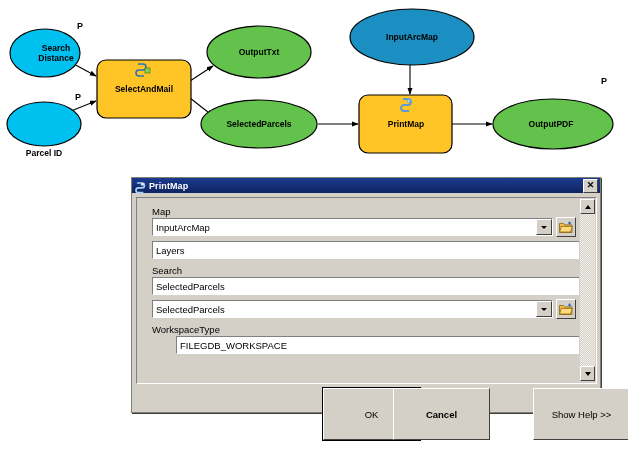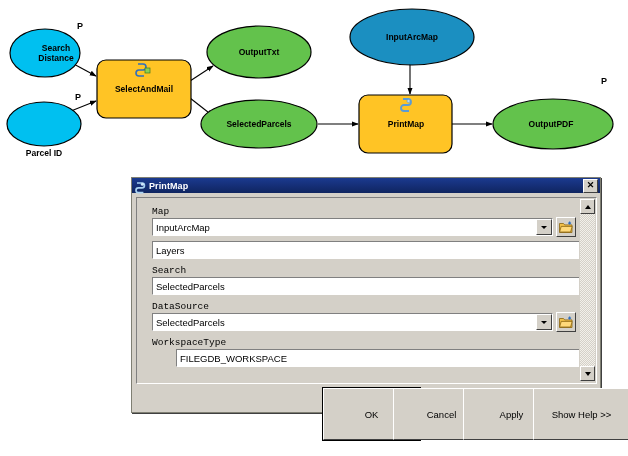--- a/index.html
+++ b/index.html
@@ -31,21 +31,21 @@
   .tb-btn{width:13px;height:12px;background:#d4d0c8;
     border:1px solid;border-color:#fff #404040 #404040 #fff;
     display:flex;align-items:center;justify-content:center;
     font-size:9px;line-height:9px;font-weight:bold;color:#000;
     font-family:"Liberation Sans",sans-serif;}
 
   #body-area{position:absolute;left:4px;top:19px;width:459px;height:185px;
     background:#d4d0c8;border:1px solid;border-color:#808080 #fff #fff #808080;}
   #fields{position:absolute;left:1px;top:1px;width:441px;height:182px;overflow:hidden;}
   .fieldgroup{margin:0 0 0 14px;padding-top:7px;width:424px;}
-  .flabel{font-size:9.5px;color:#000;font-family:Liberation Mono, monospace;
+  .flabel{font-size:9.5px;color:#000;font-family:Liberation Sans, sans-serif;
     line-height:12px;margin-bottom:1px;}
   .frow{display:flex;align-items:center;height:16px;}
   .ctl{height:16px;border:1px solid;border-color:#808080 #fff #fff #808080;
     background:#fff;display:flex;align-items:center;flex:1 1 auto;min-width:0;}
   .ctl .val{font-size:9.5px;color:#000;padding-left:3px;
     font-family:"Liberation Sans",sans-serif;white-space:nowrap;overflow:hidden;
     text-overflow:clip;flex:1 1 auto;}
   .ddbtn{width:14px;height:14px;flex:0 0 auto;margin-right:0;
     background:#d4d0c8;border:1px solid;border-color:#fff #404040 #404040 #fff;
     display:flex;align-items:center;justify-content:center;}
@@ -186,21 +186,20 @@
         <div class="flabel">Search</div>
         <div class="frow" style="width:445px;">
           <div class="ctl">
             <span class="val">SelectedParcels</span>
 
           </div>
         </div>
       </div>
 
       <div class="fieldgroup">
-        <div class="flabel">DataSource</div>
         <div class="frow">
           <div class="ctl">
             <span class="val">SelectedParcels</span>
             <span class="ddbtn">
                 <i></i>
               </span>
           </div>
           <span class="foldbtn">
             <svg width="14" height="13" viewBox="0 0 14 13" xmlns="http://www.w3.org/2000/svg">
               <path d="M0.5,2.5 h4 l1.2,1.4 h7.3 v7.6 h-12.5 z" fill="#f2c14a" stroke="#8a6512" stroke-width="0.8"></path>
@@ -235,18 +234,17 @@
       <div id="sb-track"></div>
       <div class="sb-arrow down" style="position:absolute;bottom:0;left:0;">
           <i></i>
         </div>
     </div>
 
   </div>
 
   <div id="buttonbar">
     <span class="dbtn default" style="left:191px;width:63px;">OK</span>
-    <span class="dbtn" style="left:261px;width:63px;">Cancel</span>
-    <span class="dbtn" style="left:331px;width:63px;">Apply</span>
+    <span class="dbtn" style="left:261px;width:63px;font-weight:bold;">Cancel</span>
     <span class="dbtn" style="left:401px;width:63px;">Show Help &gt;&gt;</span>
   </div>
 
 </div>
 
 </body></html>

